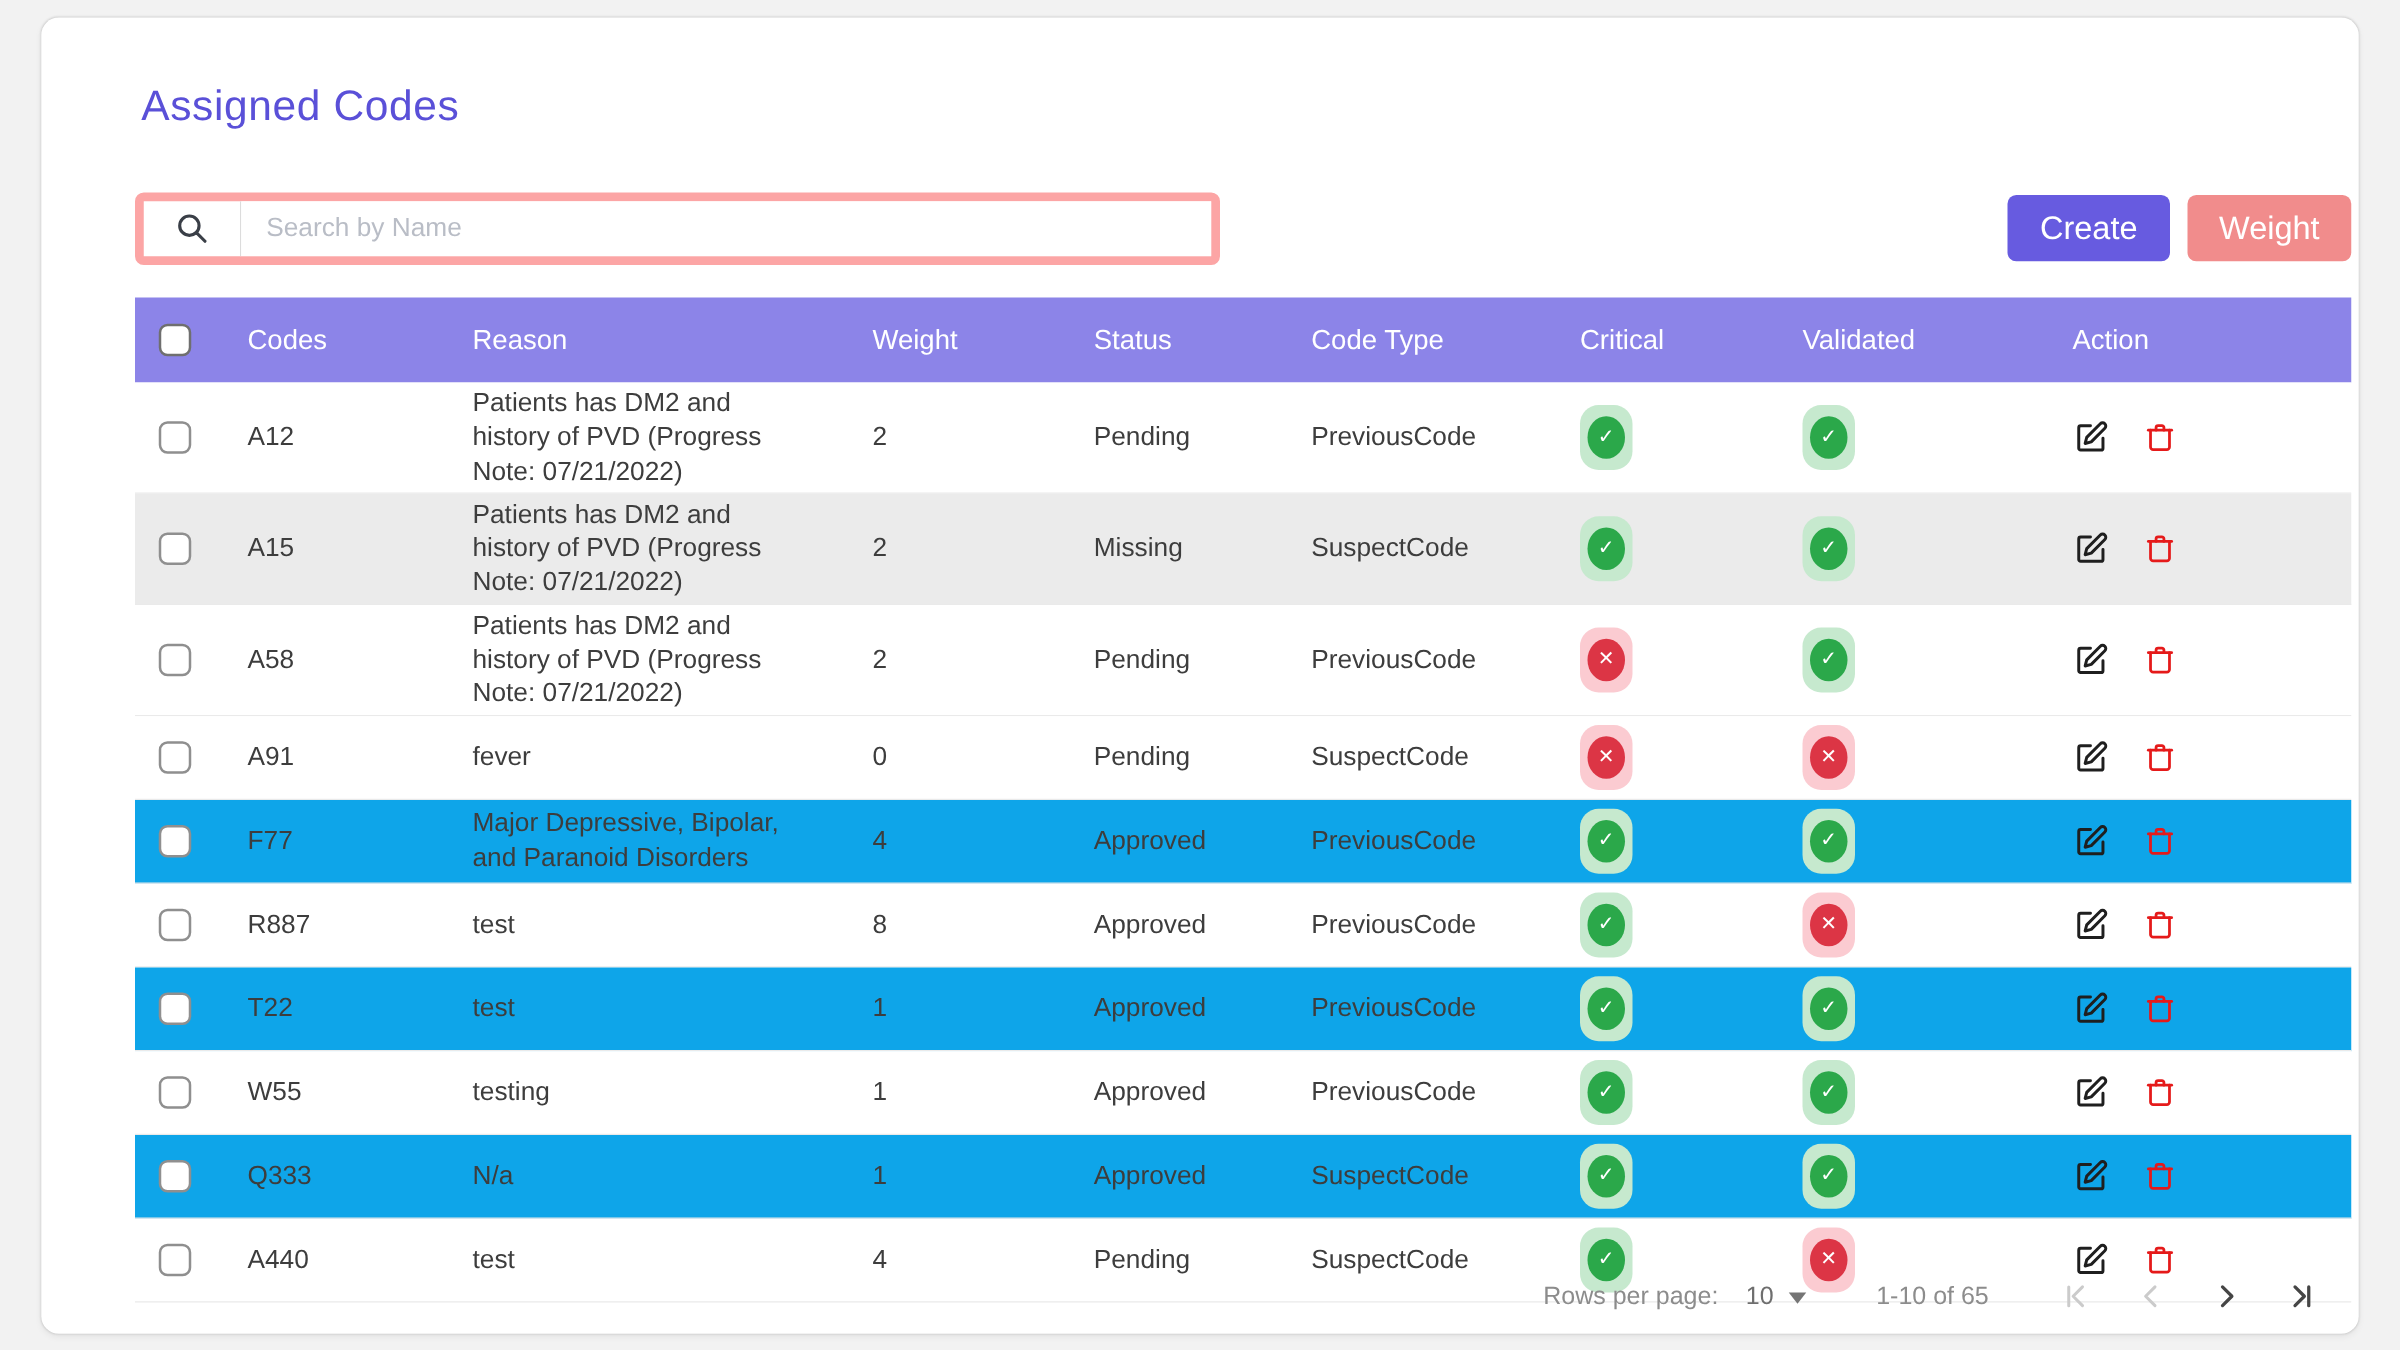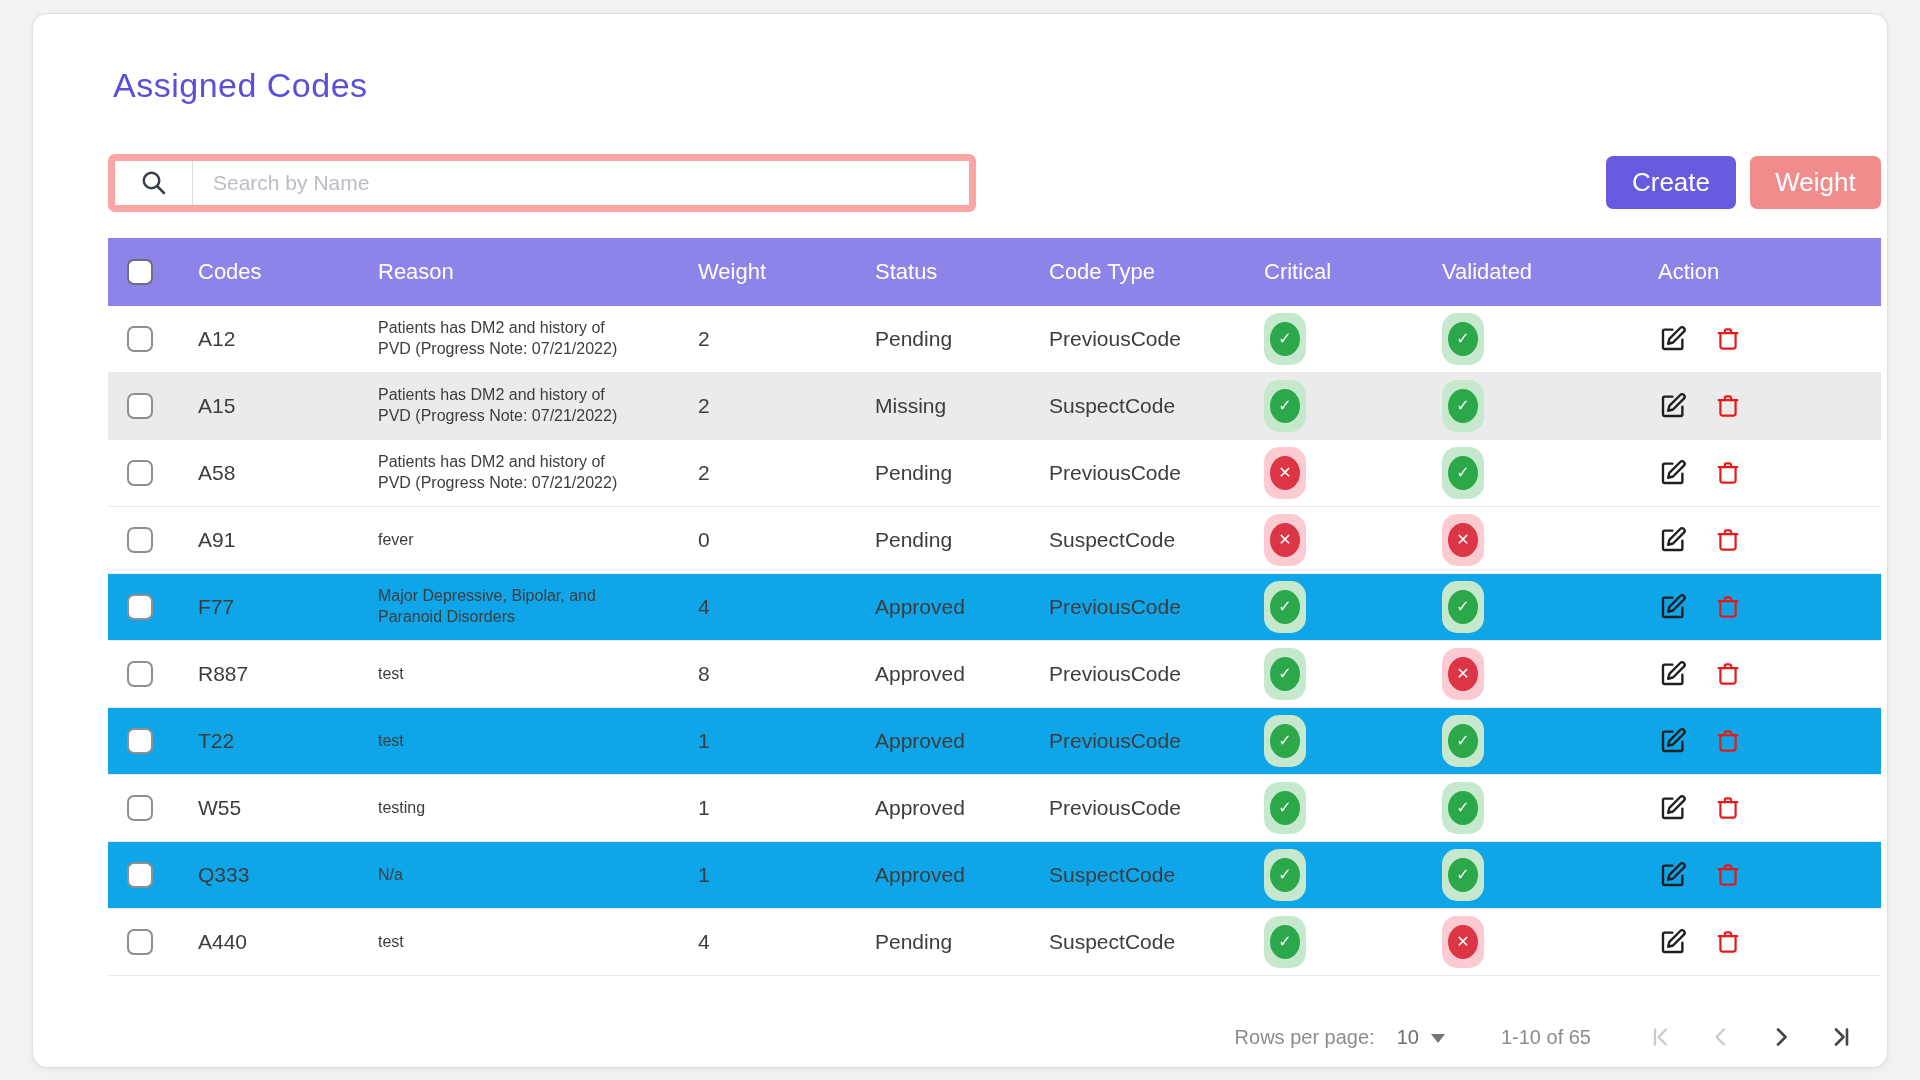--- a/index.html
+++ b/index.html
@@ -60,21 +60,21 @@
   .cell { padding-right:12px; }
   .c-check     { width:90px;  display:flex; justify-content:flex-start; padding-left:19px; }
   .c-name      { width:180px; }
   .c-reason    { width:320px; }
   .c-weight    { width:177px; }
   .c-status    { width:174px; }
   .c-codetype  { width:215px; }
   .c-critical  { width:178px; }
   .c-validated { width:212px; }
   .c-action    { width:227px; display:flex; align-items:center; gap:26px; padding-left:4px; }
-  .reason-text { max-width:258px; font-size:16px; line-height:1.3; padding:3px 0; }
+  .reason-text { max-width:258px; font-size:21px; line-height:1.3; padding:3px 0; }
   
   .checkbox {
     width:26px; height:26px; border:2px solid #8f8f8f; border-radius:7px;
     background:#fff; cursor:pointer;
   }
   .thead .checkbox { border-color:#6f6f6f; }
   
   .badge {
     width:42px; height:52px; border-radius:15px;
     display:flex; align-items:center; justify-content:center;

